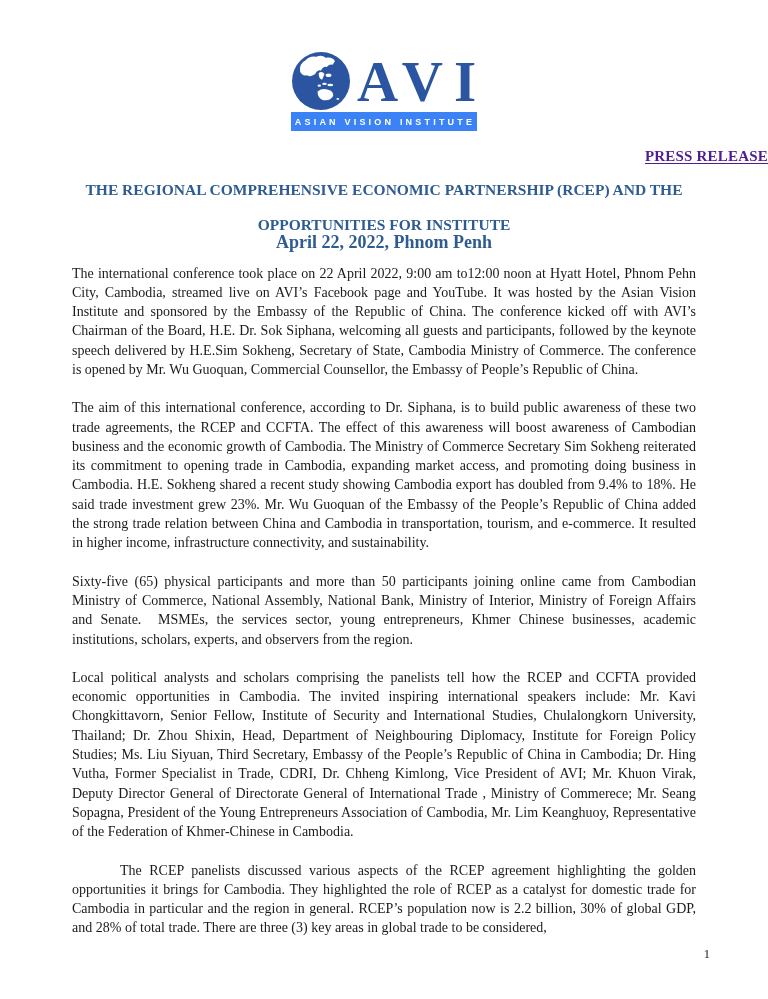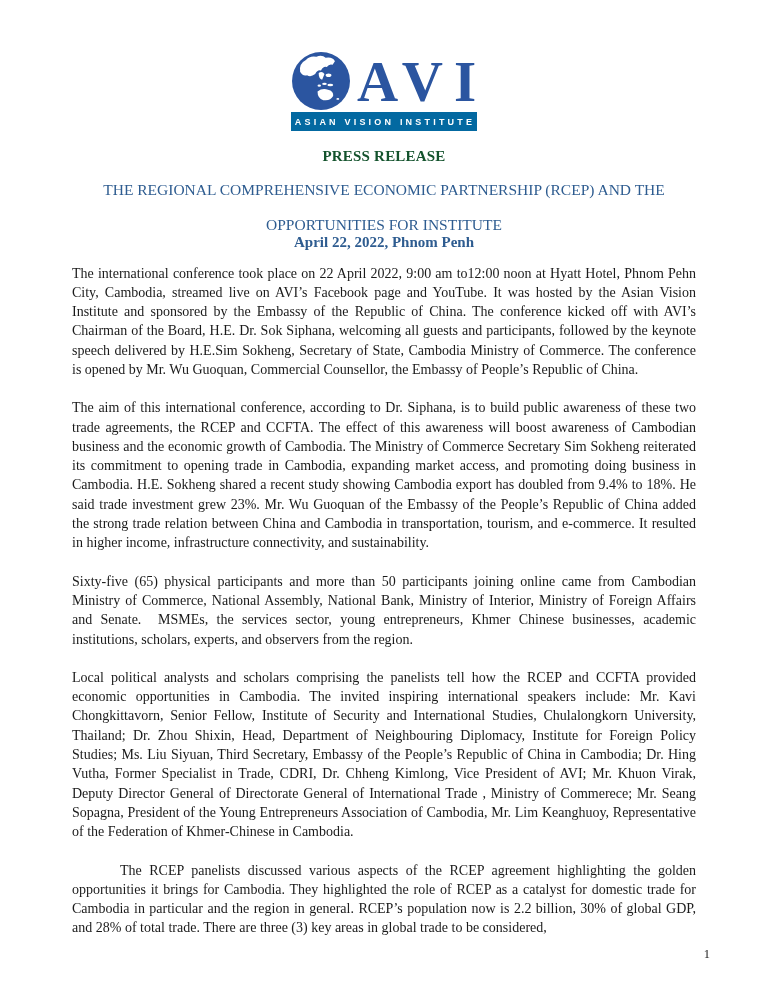--- a/index.html
+++ b/index.html
@@ -45,51 +45,52 @@
     font-weight: 700;
     font-size: 57px;
     line-height: 1;
     letter-spacing: 11px;
     color: #2b55a0;
     padding-left: 2px;
     margin-right: -11px; 
   }
   .logo-banner {
     margin-top: 2px;
-    background: #0369a1;
+    background: #3b82f6;
     color: #ffffff;
     font-family: "Liberation Sans", "DejaVu Sans", sans-serif;
     font-weight: 700;
     font-size: 9px;
     letter-spacing: 3.2px;
     text-align: center;
     padding: 5px 2px 4px 4px;
   }
   
   .press-release {
     margin-top: 17px;
-    text-align: center;
+    text-align: right;
     font-weight: 700;
     font-size: 15px;
-    color: #14532d;
+    color: #4c1d95;
+    text-decoration: underline;
     text-underline-offset: 2px;
     letter-spacing: 0.2px;
   }
   .doc-title {
     margin-top: 16px;
     text-align: center;
-    font-weight: 400;
+    font-weight: 700;
     font-size: 15.5px;
     line-height: 17.5px;
     color: #2e5c90;
   }
   .doc-date {
     text-align: center;
     font-weight: 700;
-    font-size: 15px;
+    font-size: 18px;
     line-height: 17px;
     color: #2e5c90;
   }
   
   .body-text {
     margin: 13px 72px 8px 72px;
     font-size: 14px;
     line-height: 19.3px;
     text-align: justify;
     text-align-last: left;

